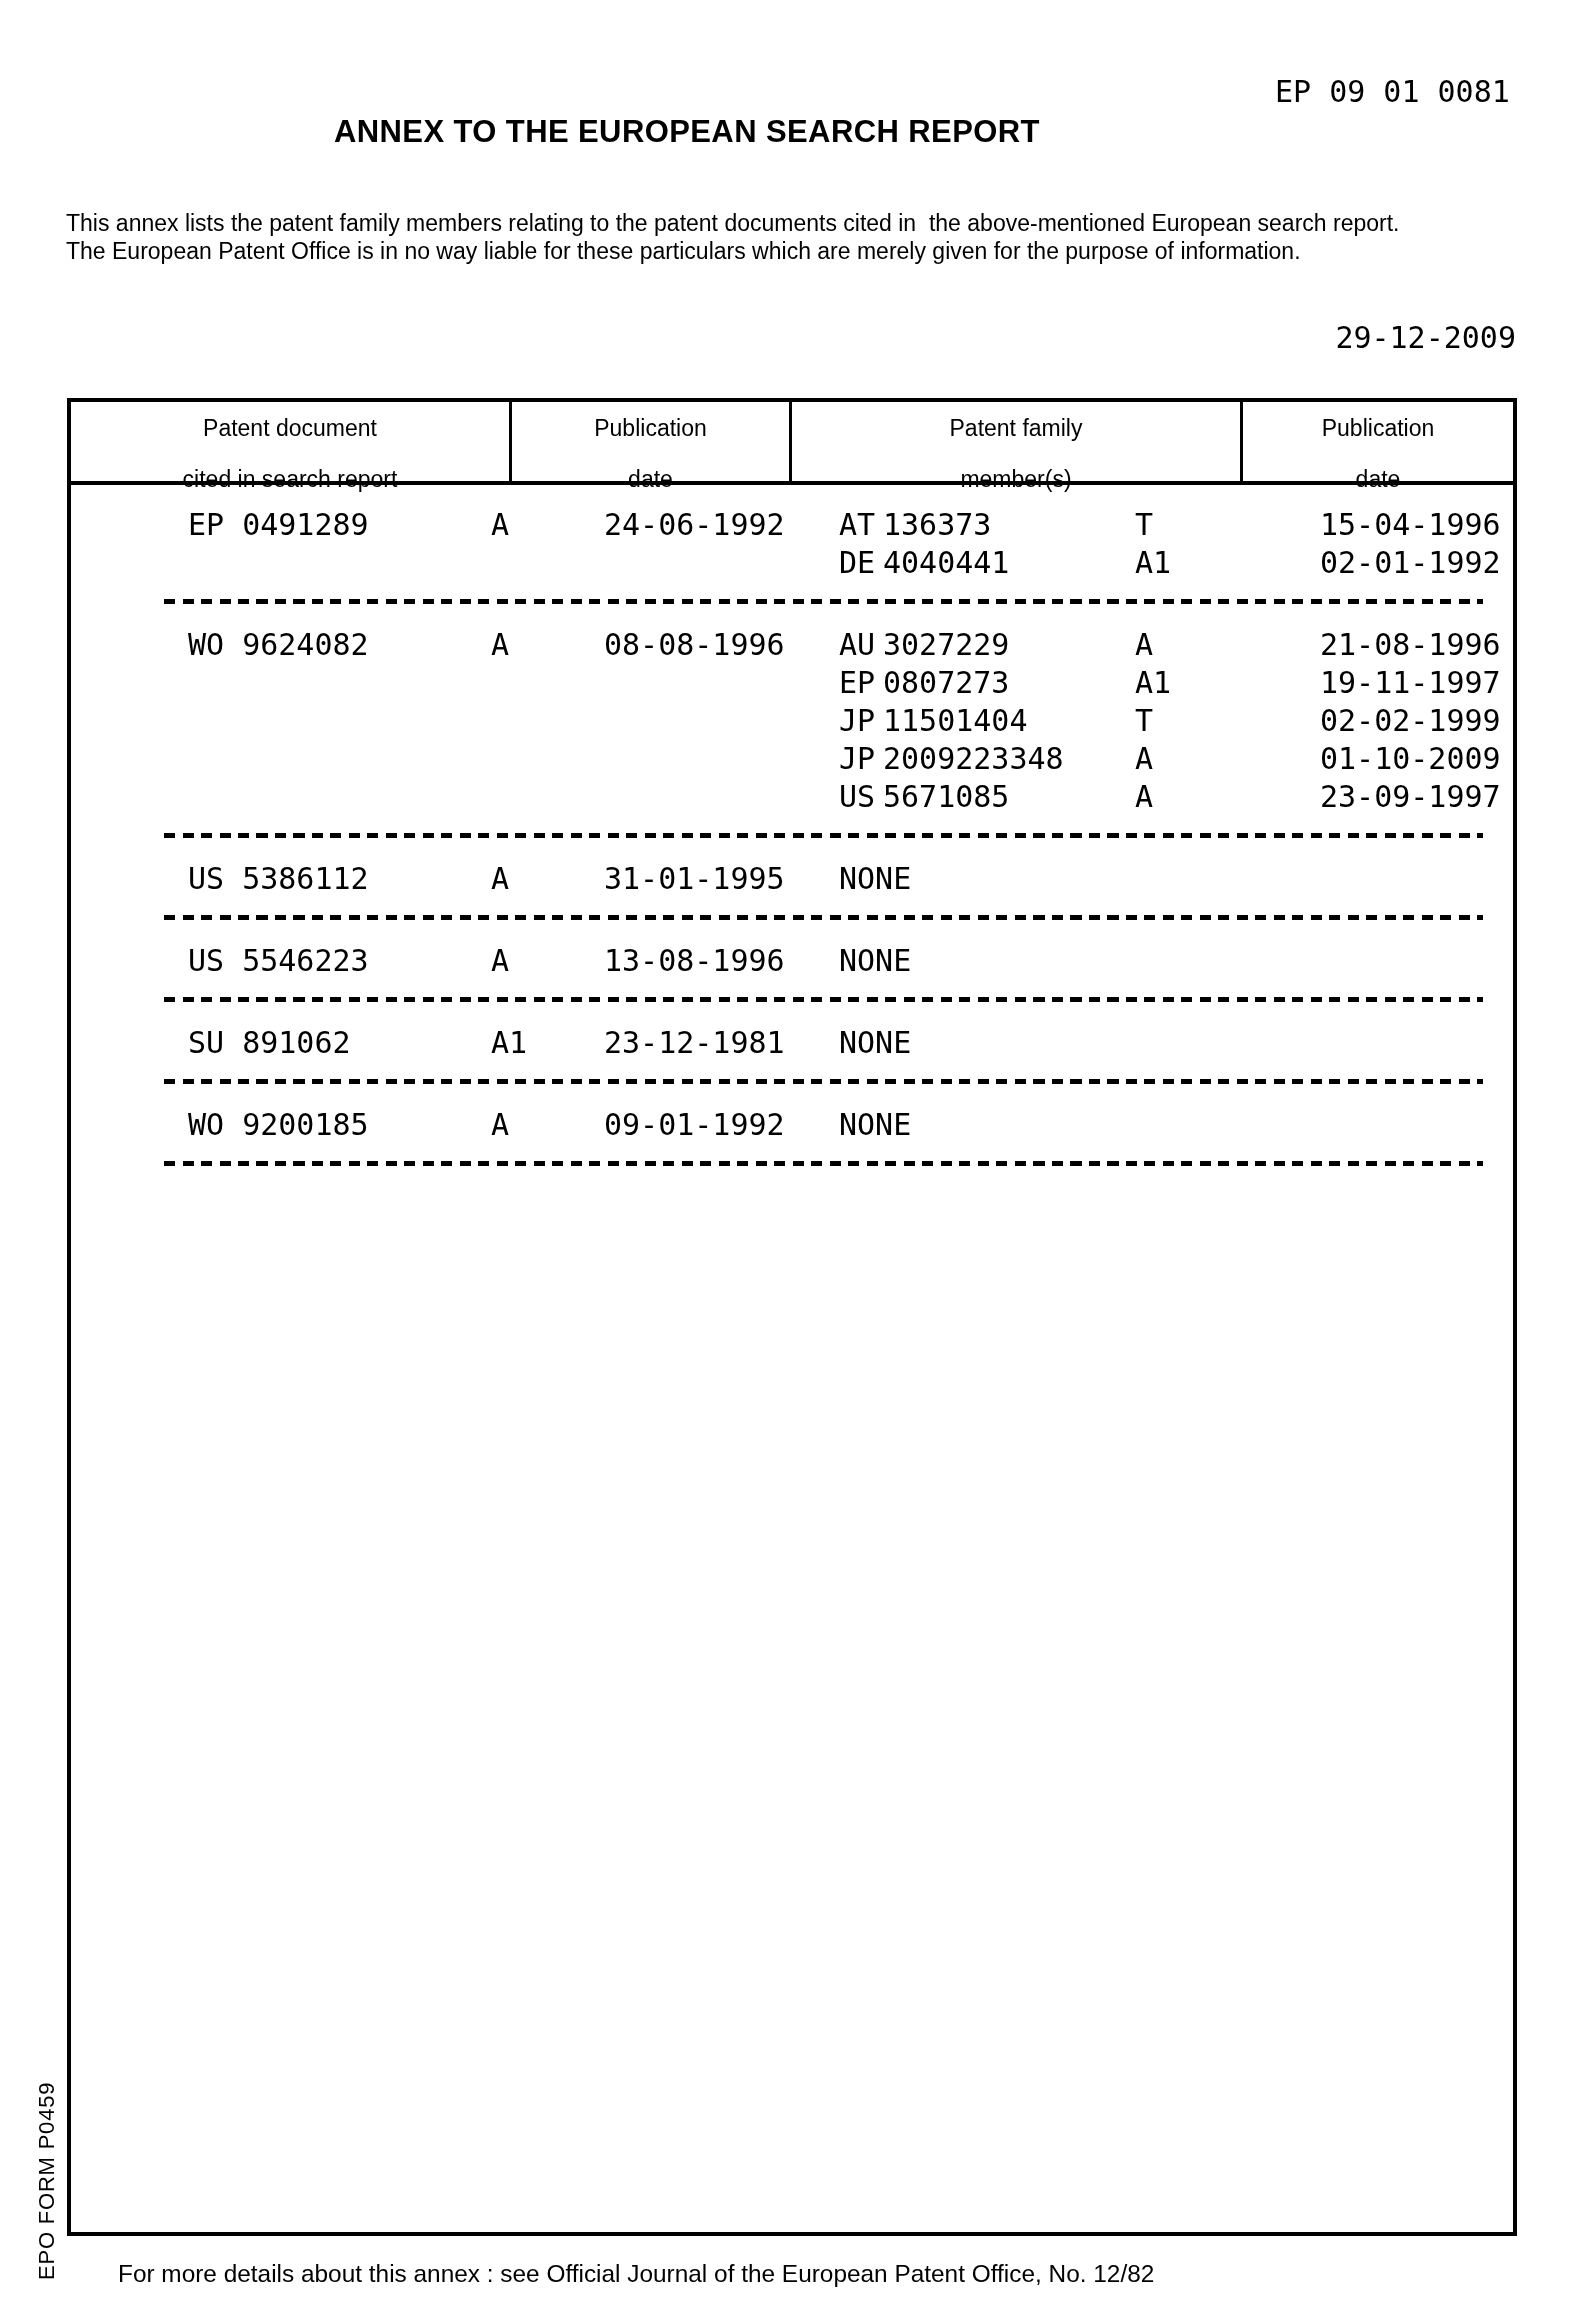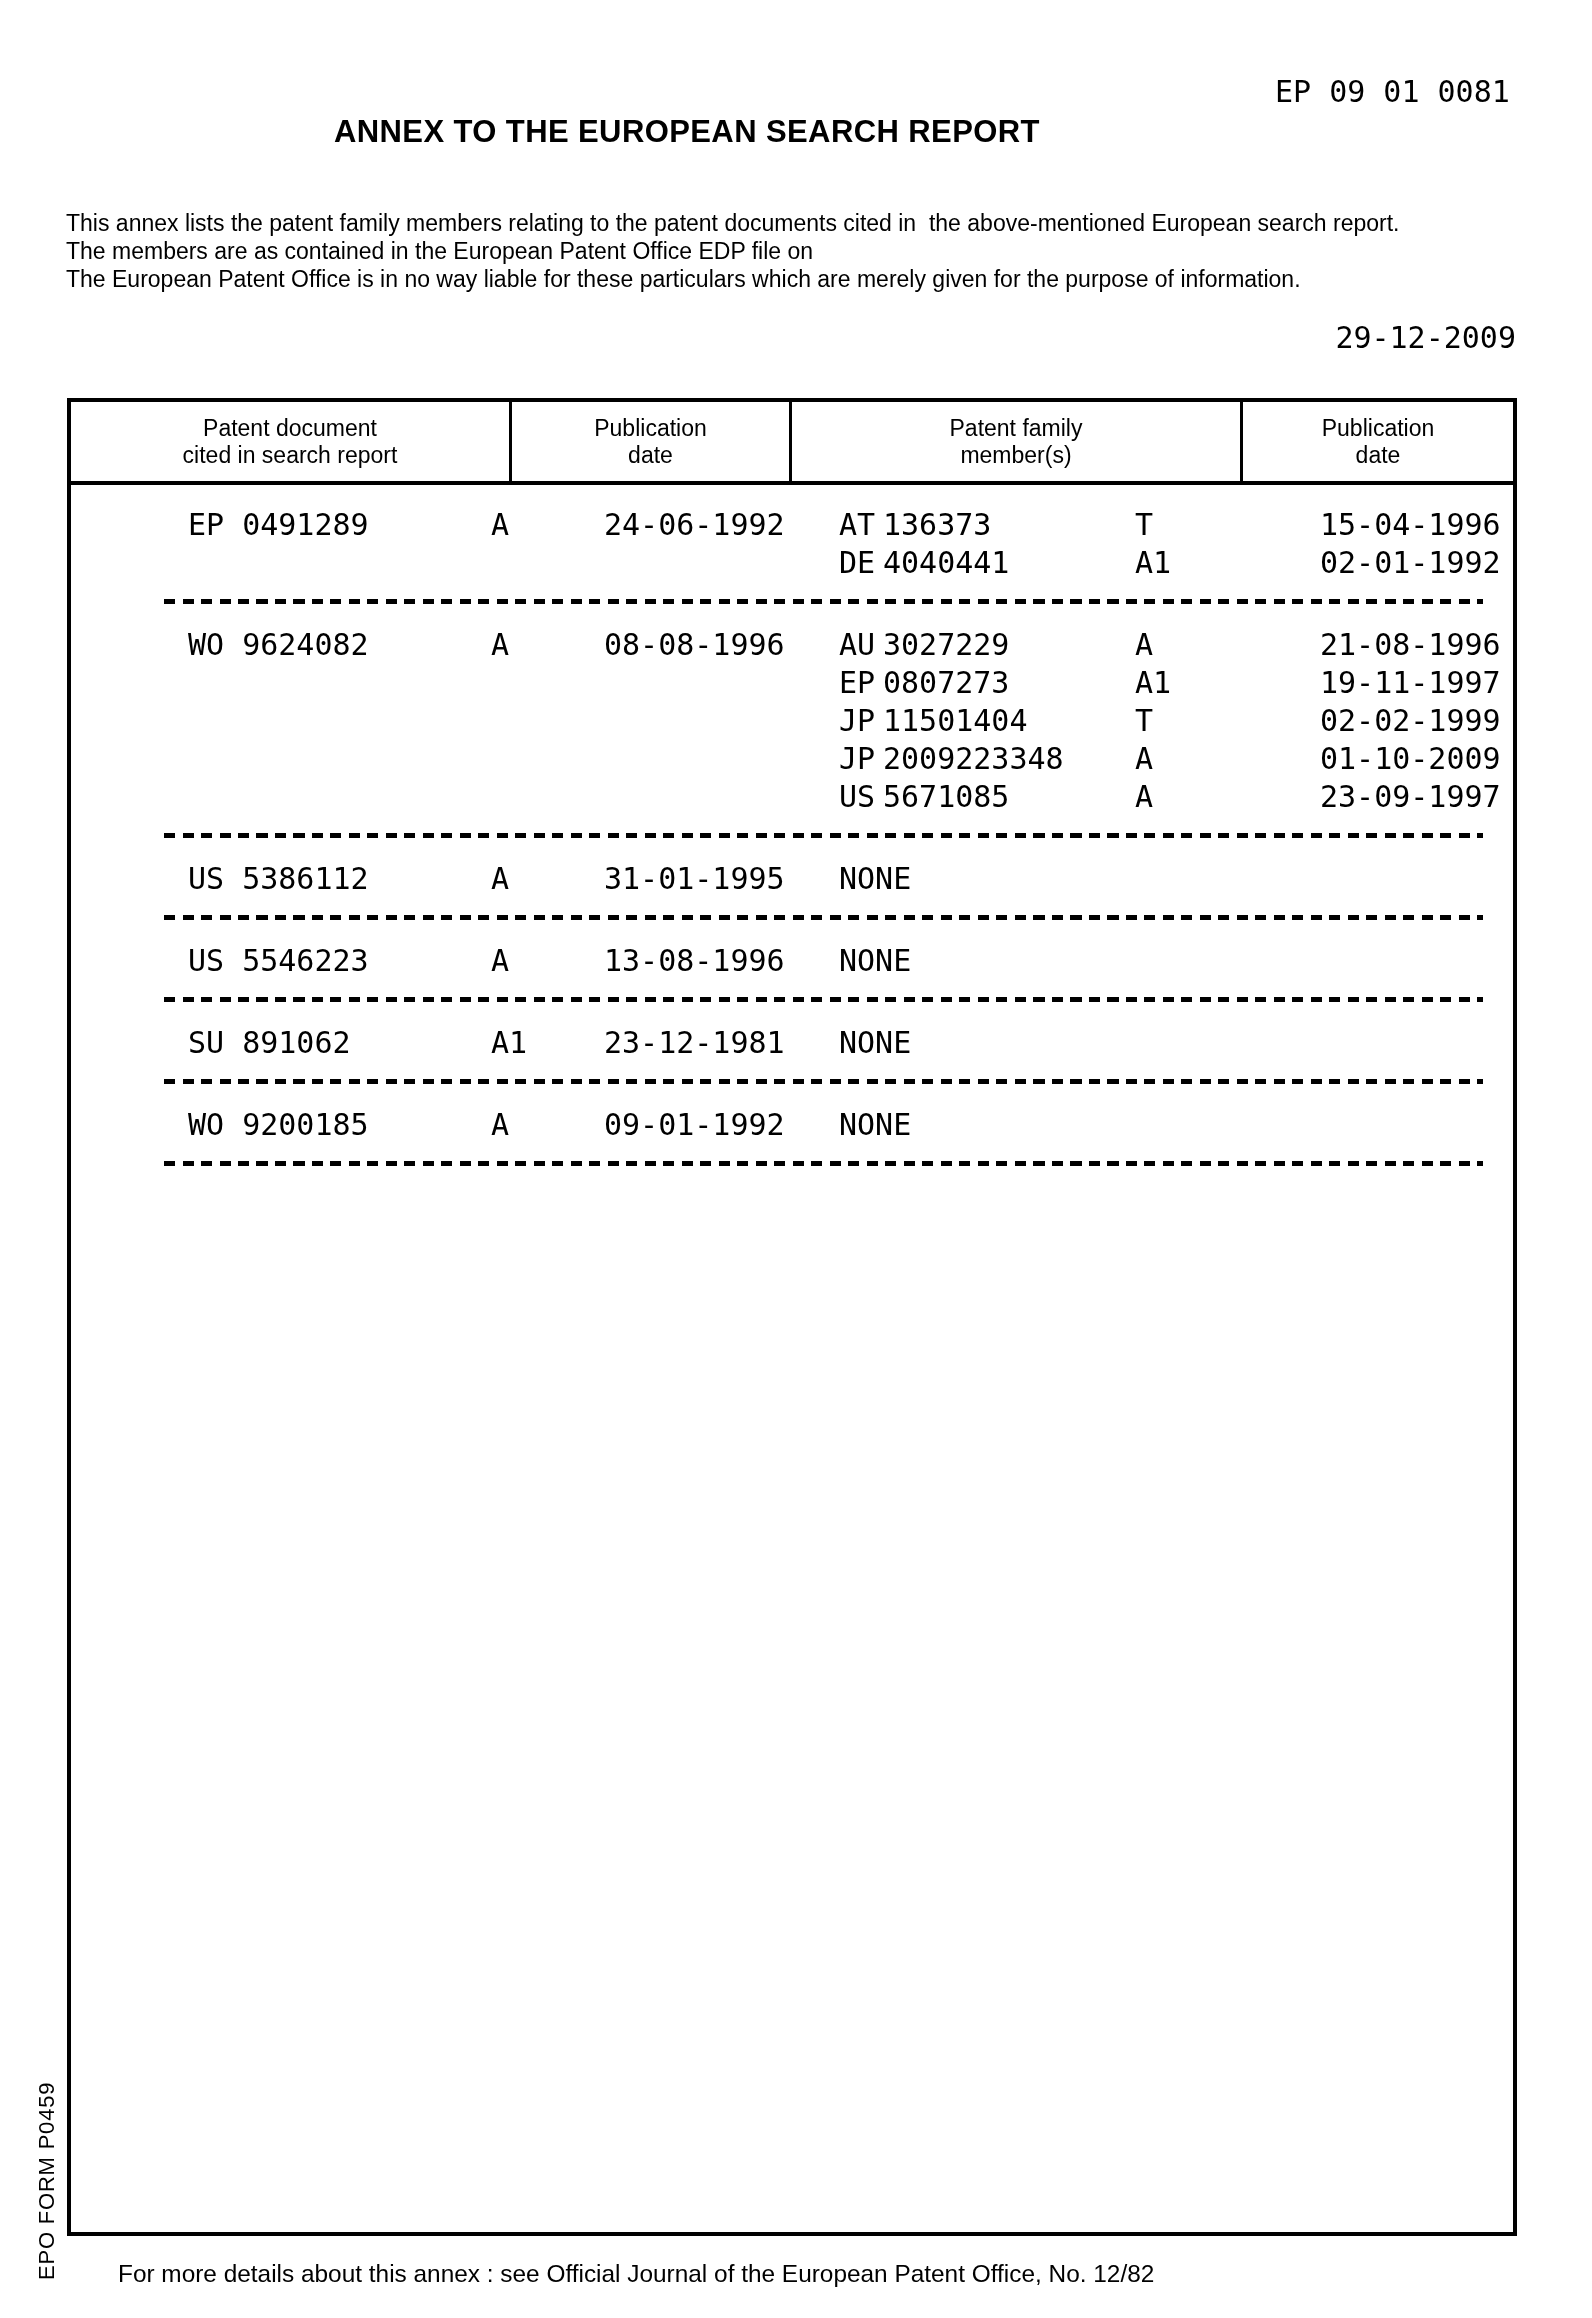--- a/index.html
+++ b/index.html
@@ -35,21 +35,21 @@
   .ptable {
     position:absolute; left:67px; top:398px;
     width:1450px; height:1838px;
     border:4.2px solid #000; box-sizing:border-box;
   }
   .thead { display:flex; height:83px; border-bottom:4.2px solid #000; box-sizing:border-box; }
   .th {
     display:flex; flex-direction:column; justify-content:center; align-items:center;
     font-size:23px; line-height:27px; text-align:center; box-sizing:border-box;
   }
-  .th div { white-space:pre; }
+  .th div { white-space:pre;margin-top:24px; }
   .th1 { width:441px; border-right:3.4px solid #000; }
   .th2 { width:280px; border-right:3.4px solid #000; }
   .th3 { width:451px; border-right:3.4px solid #000; }
   .th4 { flex:1; }
 
   .tbody {
     position:relative; padding-top:21px;
     font-family:"DejaVu Sans Mono", monospace; font-size:30px;
   }
   .line { position:relative; height:38px; line-height:38px; white-space:pre;margin-left:24px; }
@@ -82,21 +82,20 @@
 
 <div class="page">
 
   <div class="title">
     <div>ANNEX TO THE EUROPEAN SEARCH REPORT</div>
   </div>
   <div class="app-no">EP 09 01 0081</div>
 
   <div class="intro">
     <div>This annex lists the patent family members relating to the patent documents cited in  the above-mentioned European search report.</div>
-    <div>The members are as contained in the European Patent Office EDP file on</div>
     <div>The European Patent Office is in no way liable for these particulars which are merely given for the purpose of information.</div>
   </div>
   <div class="report-date">29-12-2009</div>
 
   <div class="ptable">
     <div class="thead">
       <div class="th th1">
         <div>Patent document</div>
         <div>cited in search report</div>
       </div>

